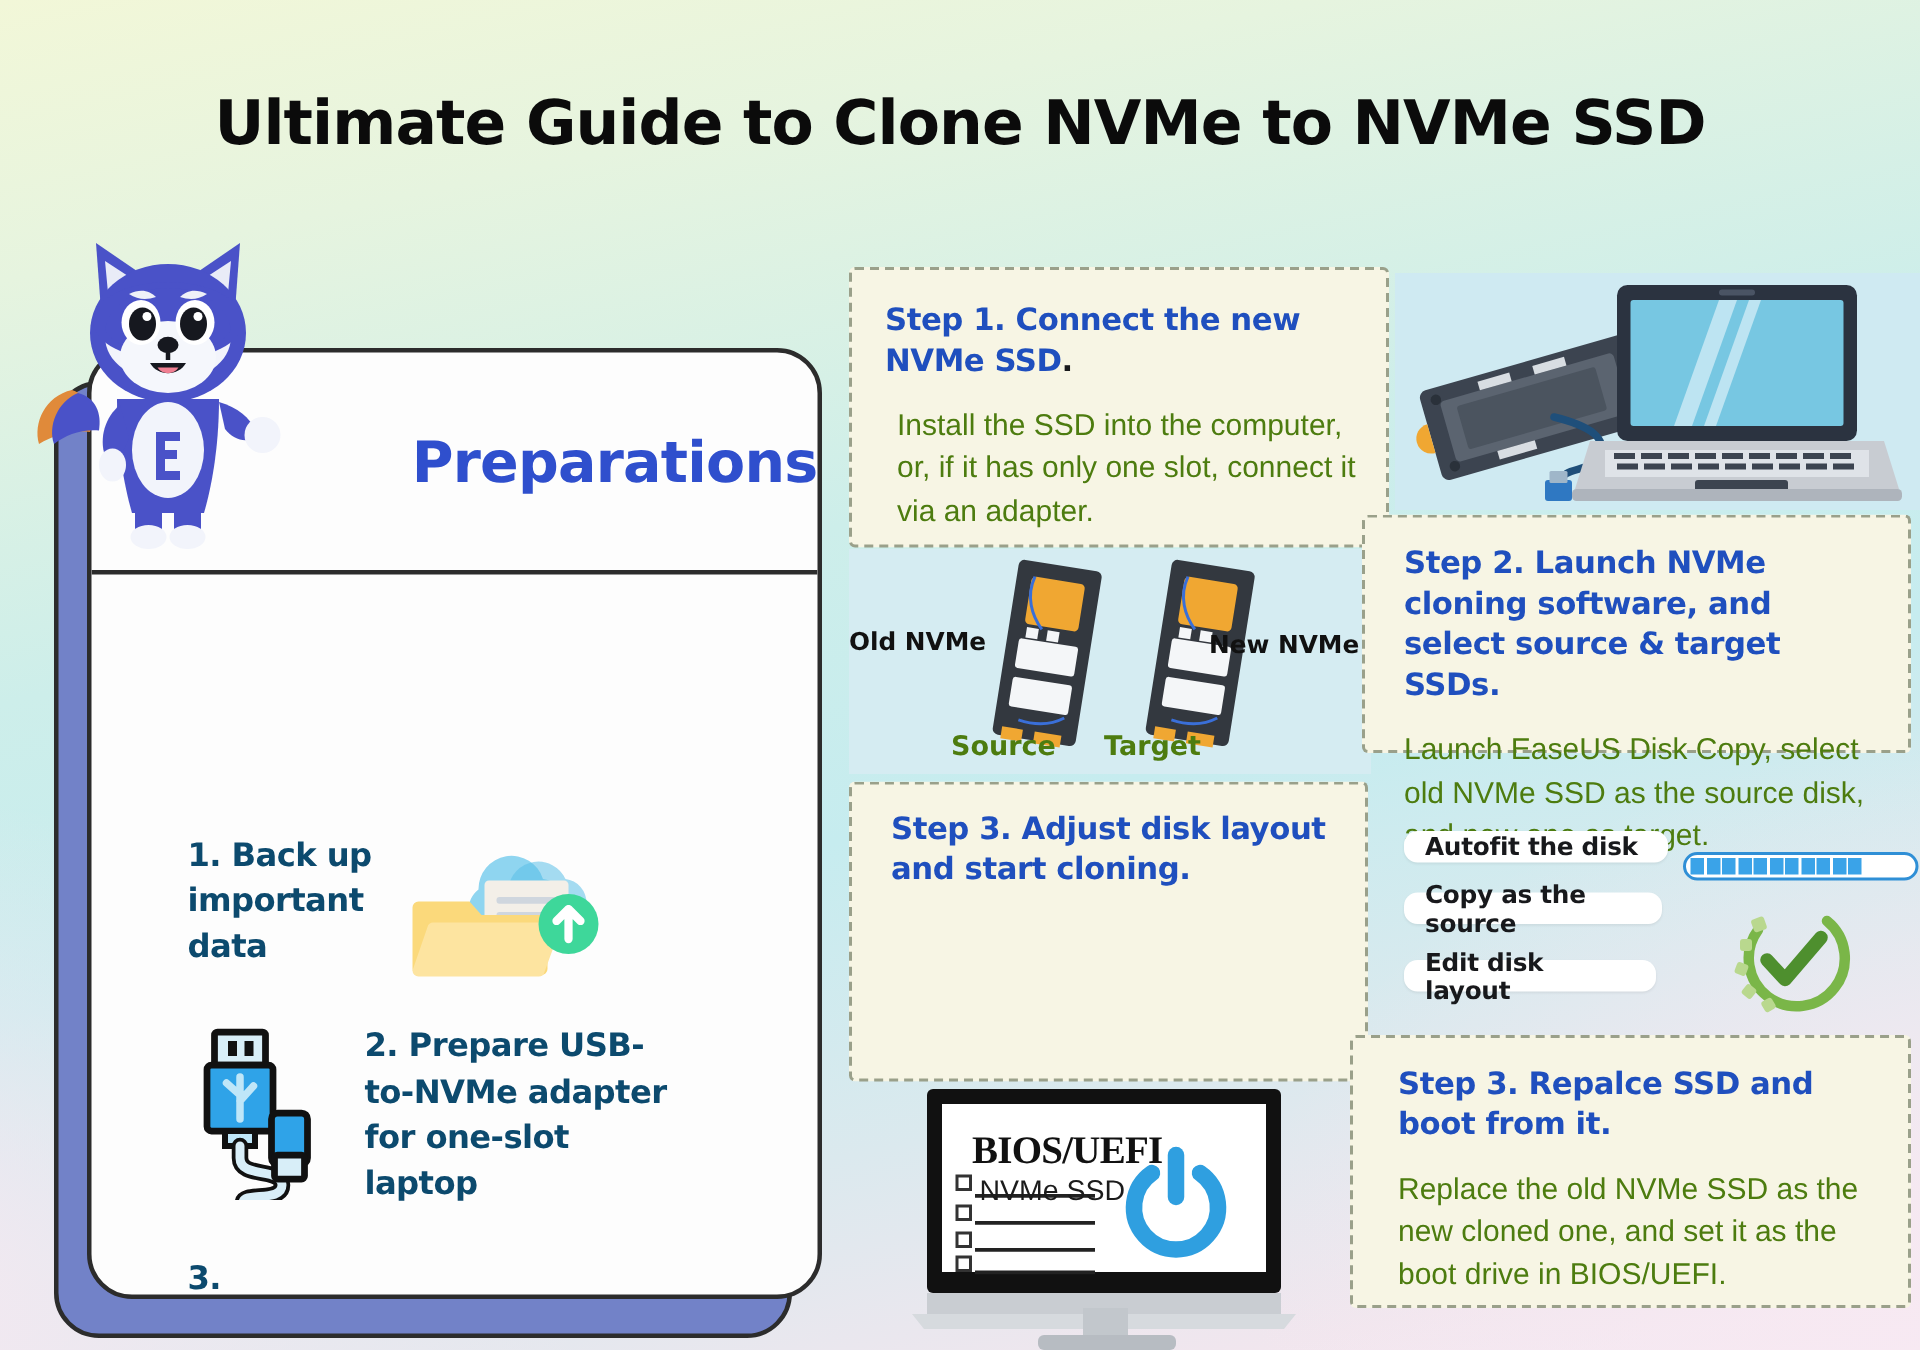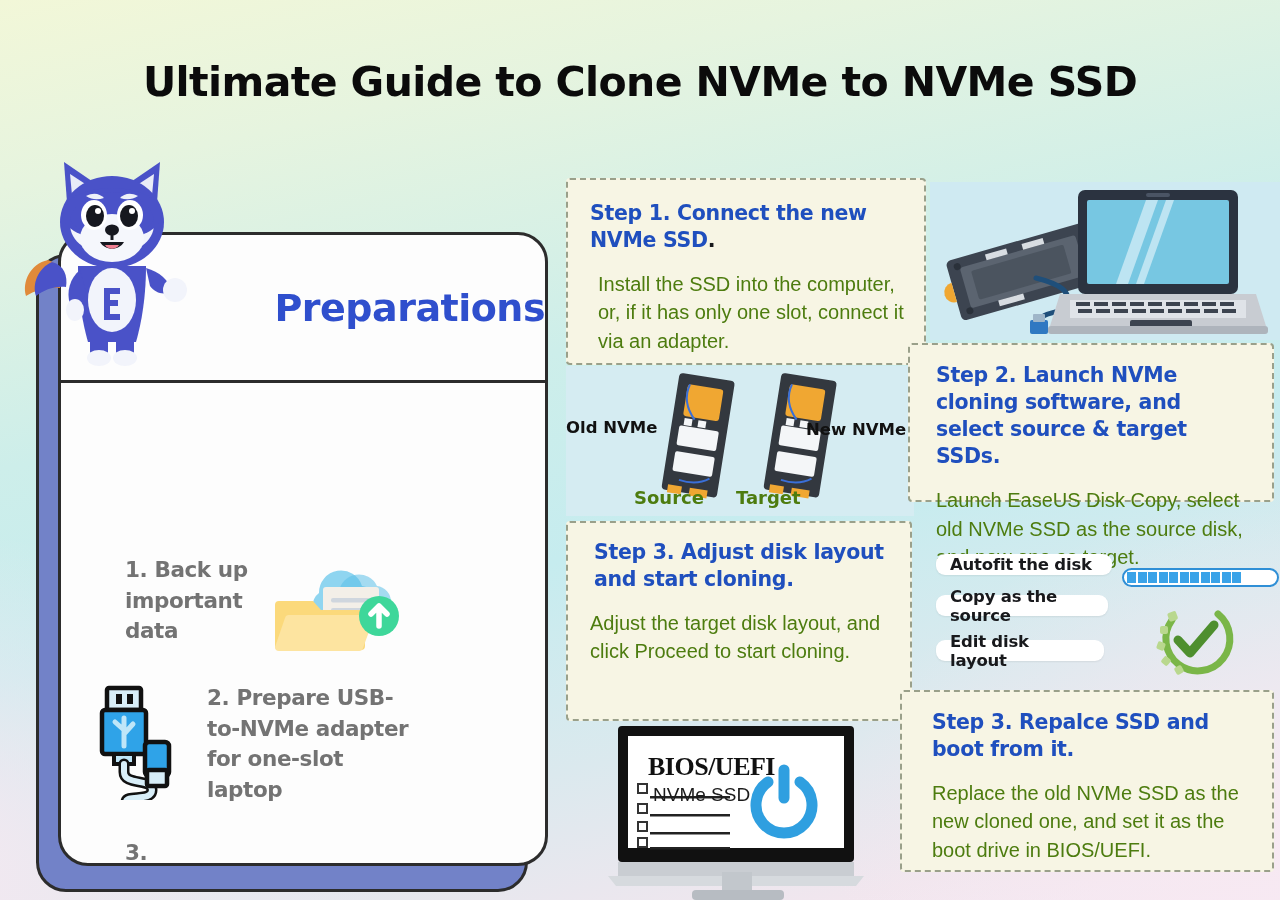--- a/index.html
+++ b/index.html
@@ -39,26 +39,26 @@
     display: flex; align-items: center; justify-content: flex-end;
   }
   #prep-title {
     font-size: 38px; font-weight: 700; color: #2f4fcd;
     font-family: "DejaVu Sans", sans-serif; letter-spacing: -0.5px;
     padding-left: 60px;
   }
   #prep-body { padding: 0; position: relative; height: 483px; }
   .prep-row { position: absolute; display: flex; align-items: center; width: 100%; }
   .prep-text {
-    font-size: 21.5px; font-weight: 700; color: #737373; line-height: 1.42;
+    font-size: 21.5px; font-weight: 700; color: #0c4a6e; line-height: 1.42;
     font-family: "DejaVu Sans", sans-serif; letter-spacing: -0.4px;
   }
   #prep-row-1 { top: 160px; left: 0; }
   #prep-row-1 .prep-text { width: 200px; padding-left: 64px; }
-  #prep-row-2 { top: 300px; left: 0; }
+  #prep-row-2 { top: 300px; left: 0; padding-left: 36px; }
   #prep-row-2 .prep-text { width: 215px; }
   #prep-row-3 { top: 455px; left: 0; }
   #prep-row-3 .prep-text { width: 195px; padding-left: 64px; }
 
   
   #mascot { left: 12px; top: 142px; width: 200px; height: 225px; }
 
   
   .panel {
     background: #f7f5e4; border: 2.5px dashed #9aa08a; border-radius: 4px;
@@ -338,21 +338,20 @@
   <div class="abs nvme-role" id="lbl-src">Source</div>
   <div class="abs nvme-role" id="lbl-tgt">Target</div>
 
   <div class="abs panel" id="panel-step2">
     <div class="panel-h">Step 2. Launch NVMe cloning software, and select source &amp; target SSDs.</div>
     <div class="panel-p">Launch EaseUS Disk Copy, select old NVMe SSD as the source disk, and new one as target.</div>
   </div>
 
   <div class="abs panel" id="panel-step3">
     <div class="panel-h" style="padding-left:4px;">Step 3. Adjust disk layout and start cloning.</div>
-    <div class="panel-p">Adjust the target disk layout, and click Proceed to start cloning.</div>
   </div>
 
   <div class="abs pill" id="pill-1">Autofit the disk</div>
   <div class="abs pill" id="pill-2">Copy as the source</div>
   <div class="abs pill" id="pill-3">Edit disk layout</div>
 
   <div class="abs" id="progress-bar">
       <div class="seg"></div>
       <div class="seg"></div>
       <div class="seg"></div>

